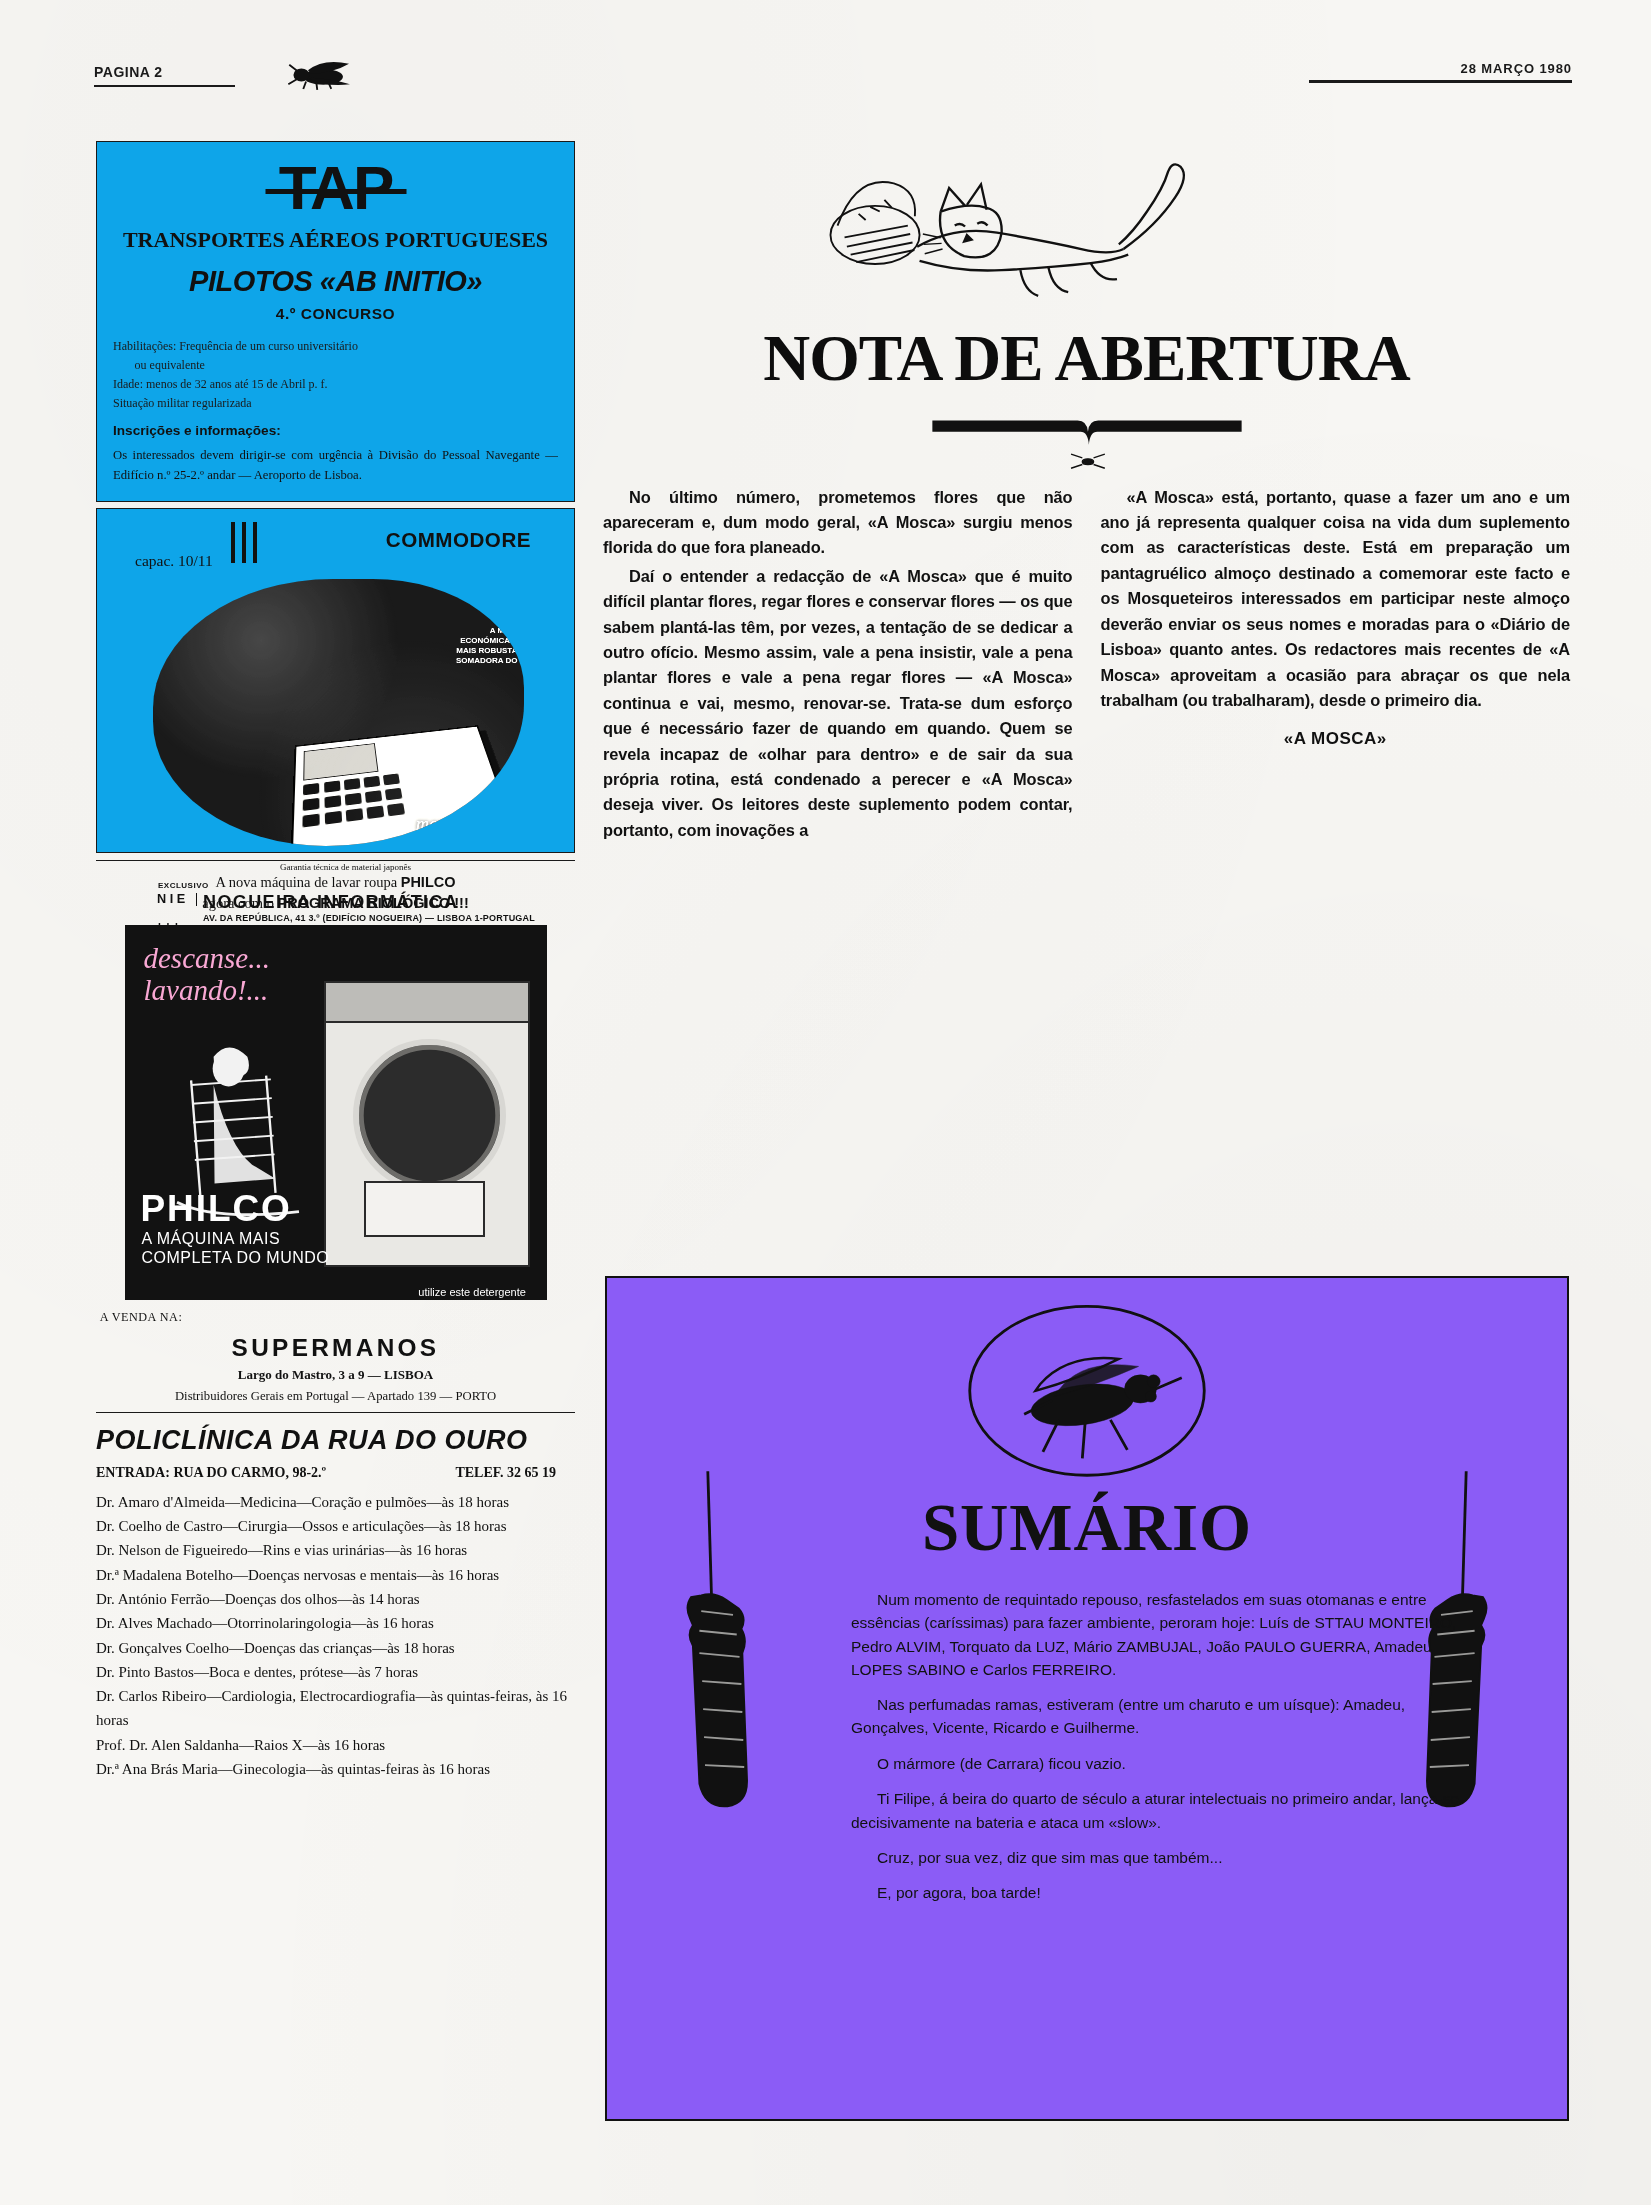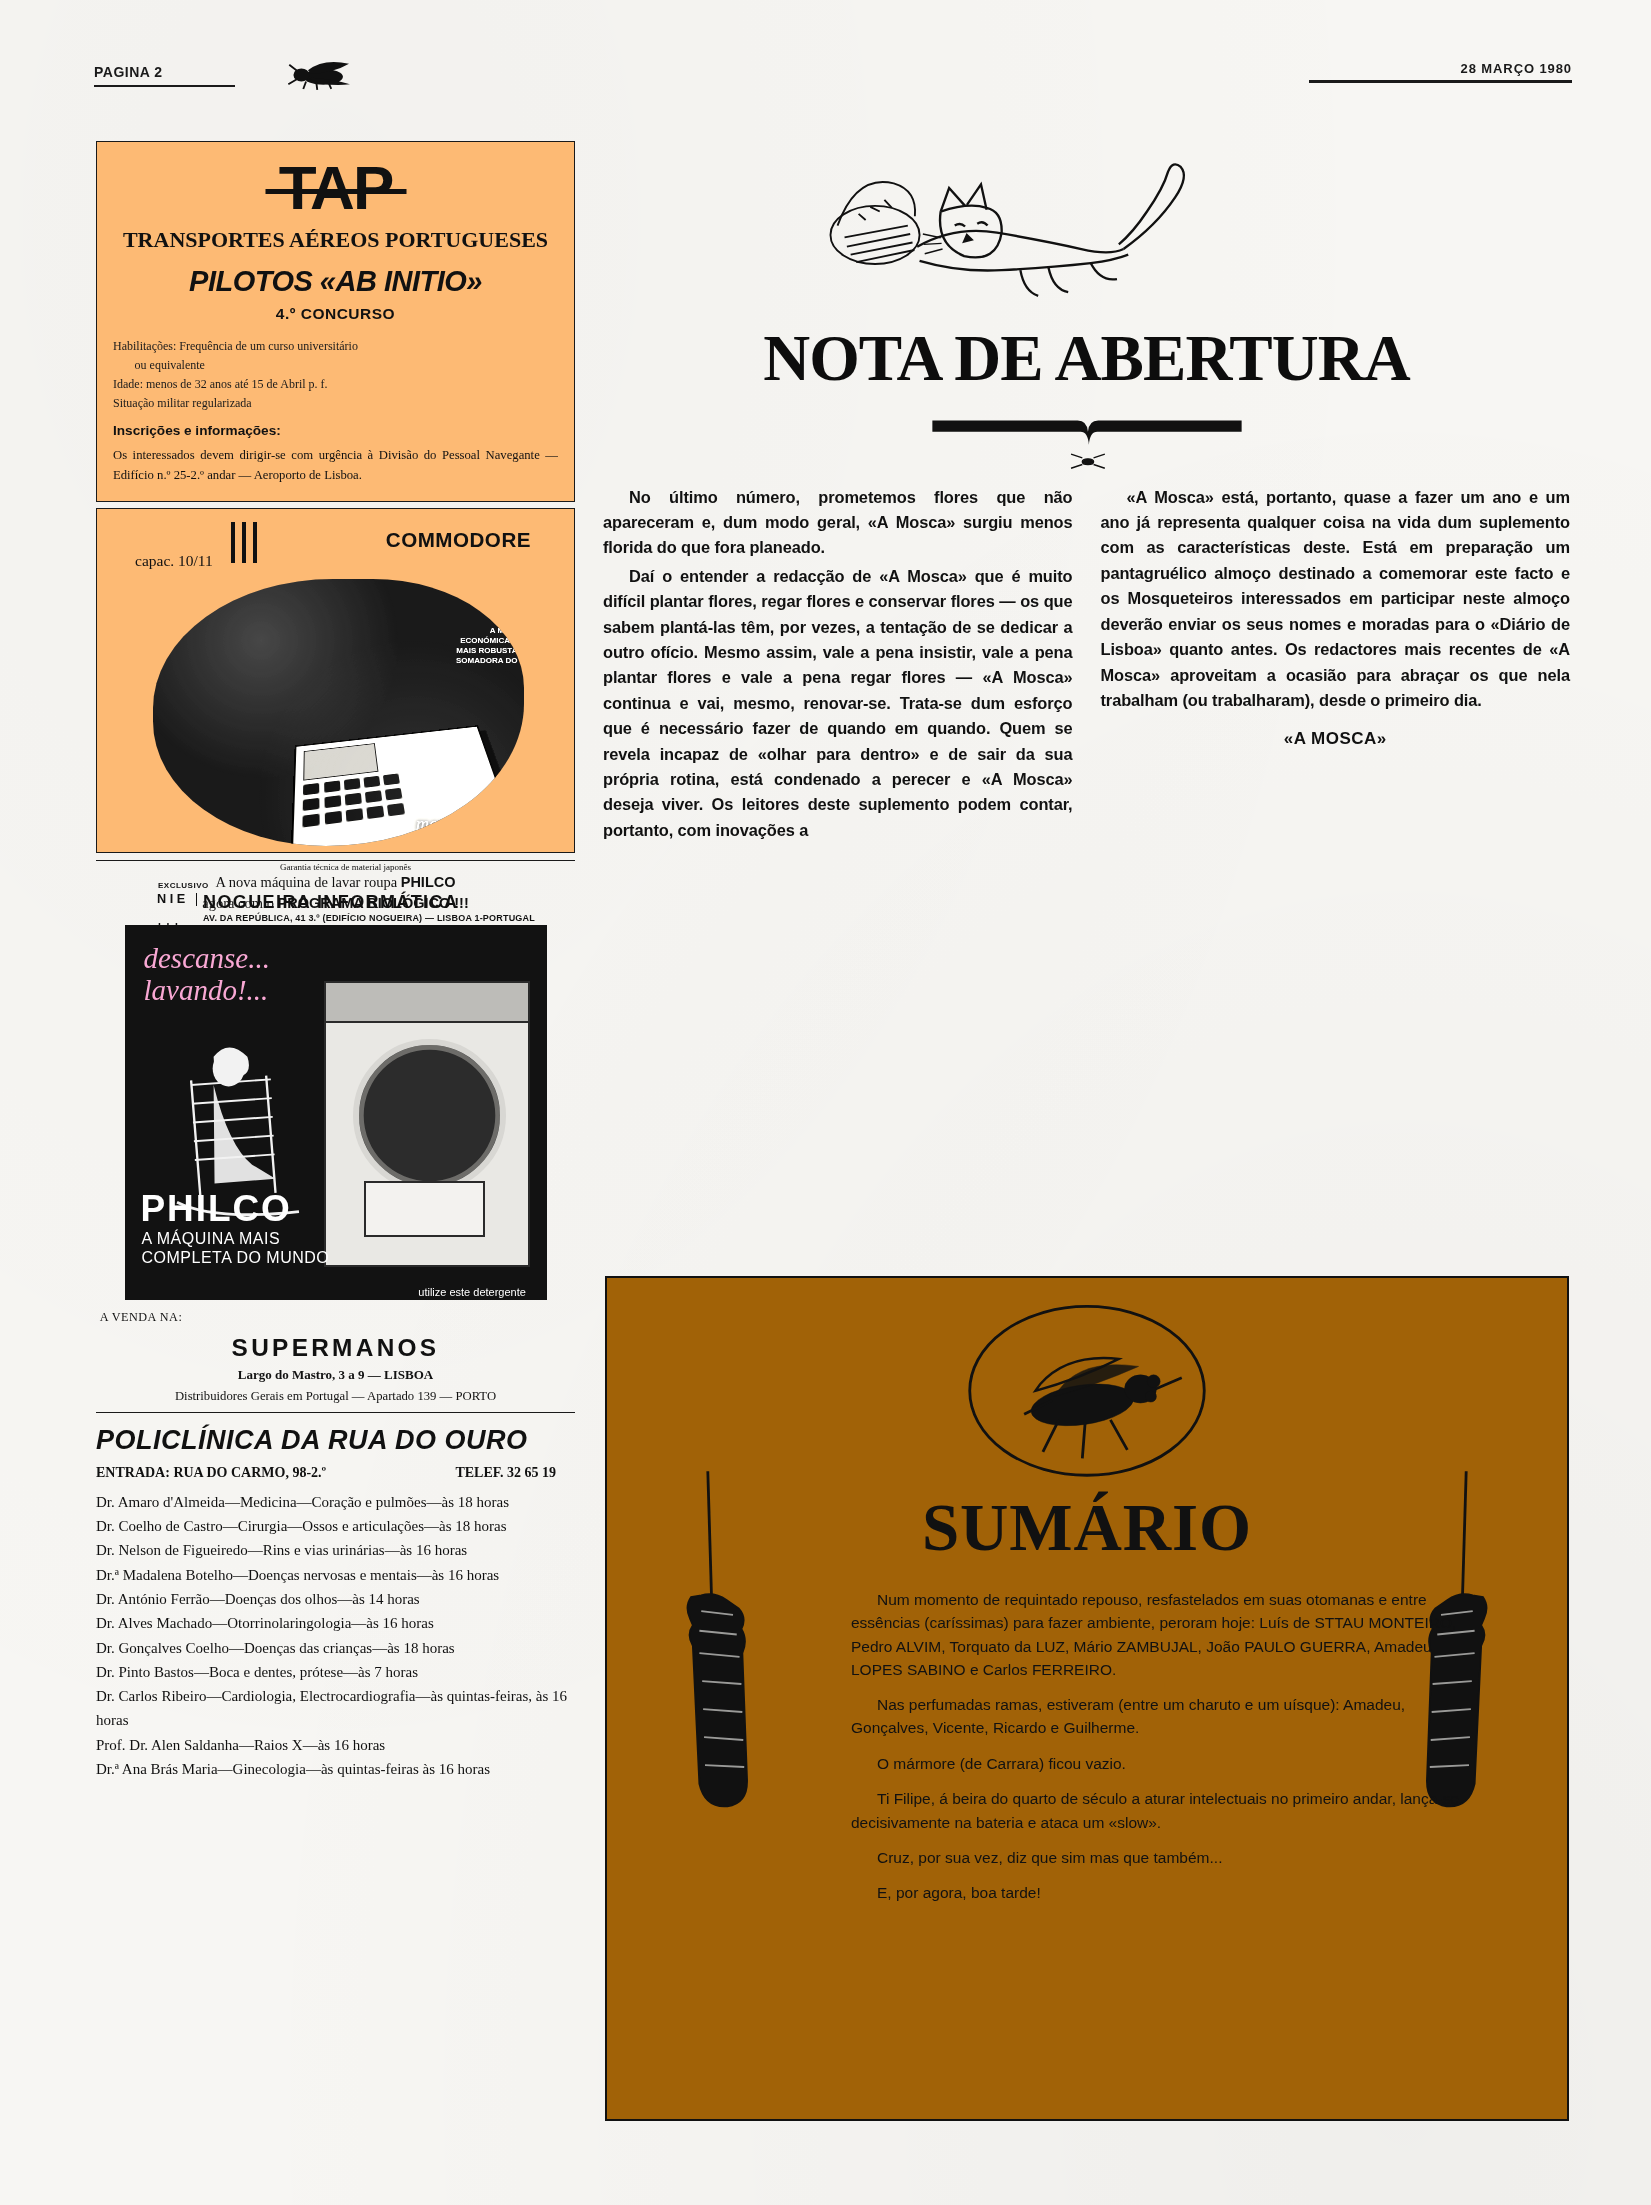--- a/index.html
+++ b/index.html
@@ -86,21 +86,21 @@
   
   .left-col {
     position: absolute;
     left: 96px;
     top: 141px;
     width: 479px;
   }
 
   .adbox {
     border: 1.4px solid #1a1a1a;
-    background: #fdba74;
+    background: #0ea5e9;
     box-sizing: border-box;
   }
 
   
   .tap {
     padding: 13px 16px 16px 16px;
   }
   .tap-logo {
     text-align: center;
     font-family: "Liberation Sans", sans-serif;
@@ -543,21 +543,21 @@
   }
 
   
   .sumario {
     position: absolute;
     left: 605px;
     top: 1276px;
     width: 964px;
     height: 845px;
     border: 2.3px solid #111;
-    background: #a16207;
+    background: #8b5cf6;
     box-sizing: border-box;
     overflow: hidden;
   }
   .sum-fly {
     position: absolute;
     left: 50%;
     transform: translateX(-50%);
     top: 19px;
     width: 291px;
     height: 197px;

